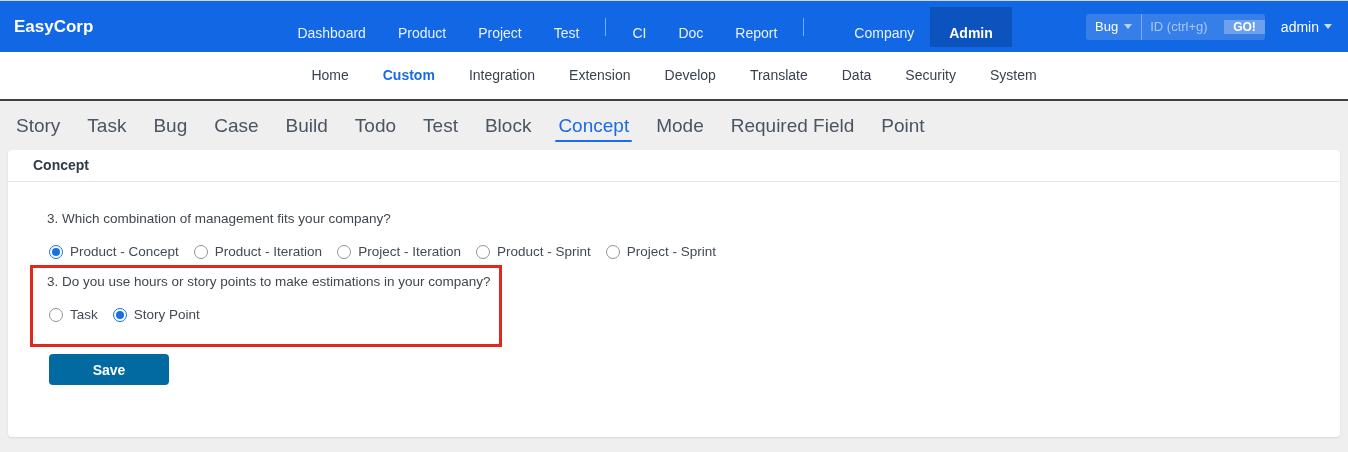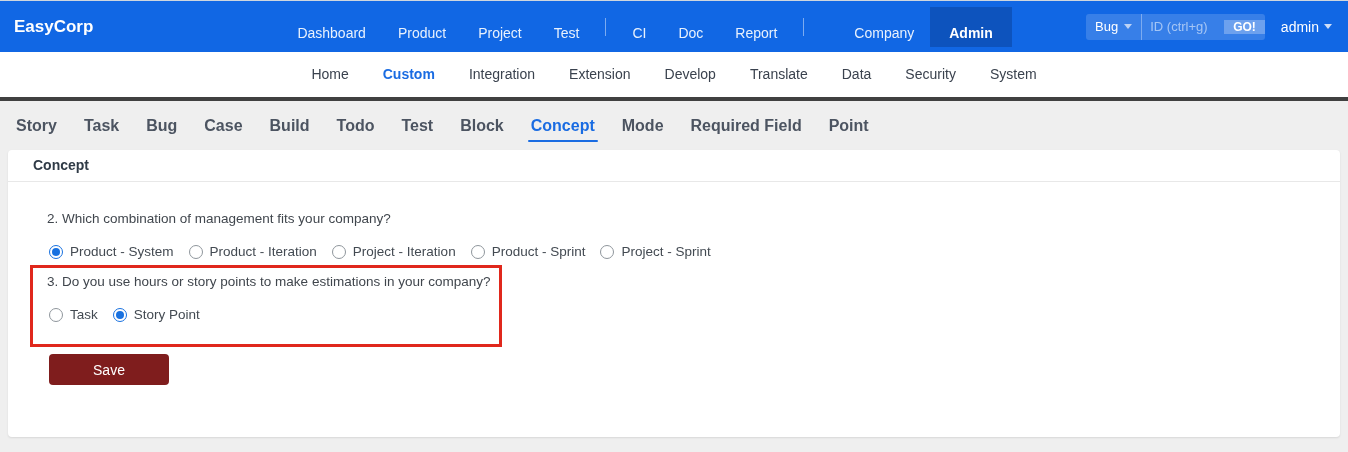--- a/index.html
+++ b/index.html
@@ -29,29 +29,29 @@
   .search-input { width:82px; height:100%; background:transparent; border:none; outline:none;
     padding:12px 8px; font-size:13px; color:#ffffff; font-family:inherit; }
   .search-input::placeholder { color:rgba(255,255,255,.55); }
   .go-btn { height:14px; padding:0 9px; border:none; background:rgba(255,255,255,.27);
     color:#ffffff; font-size:12px; font-weight:bold; cursor:pointer; font-family:inherit; }
   .user-menu { display:flex; align-items:center; gap:5px; margin-left:16px;
     color:#ffffff; font-size:14px; cursor:pointer; }
   .user-menu .caret { color:#cfdef7; }
 
   
-  .subnav { height:49px; background:#ffffff; border-bottom:4px solid #404040;
+  .subnav { height:49px; background:#ffffff; border-bottom:2px solid #404040;
     display:flex; align-items:center; justify-content:center; }
   .subnav-item { padding:0 17px; font-size:14px; color:#3a424e; line-height:49px; cursor:pointer; }
   .subnav-item.active { color:#1a6ce2; font-weight:bold; }
 
   
   .tabsrow { height:49px; display:flex; align-items:stretch; padding-left:7px; }
   .tab { position:relative; padding:0 9px; margin-right:9px; line-height:49px;
-    font-size:16px; color:#4c5461; cursor:pointer; white-space:nowrap;font-weight:bold; }
+    font-size:19px; color:#4c5461; cursor:pointer; white-space:nowrap; }
   .tab.active { color:#1a6ce2; }
   .tab.active::after { content:""; position:absolute; left:6px; right:6px; bottom:8px;
     height:2px; background:#1a6ce2; border-radius:1px; }
 
   
   .panel { margin:0 8px; height:287px; background:#ffffff; border-radius:4px;
     box-shadow:0 1px 2px rgba(0,0,0,.10); }
   .panel-header { height:32px; line-height:31px; padding:0 25px;
     border-bottom:1px solid #e8e8e8; font-size:14px; font-weight:bold; color:#2f3a46; }
   .panel-body { position:relative; height:254px; }
@@ -68,22 +68,22 @@
   .radio { width:14px; height:14px; border:1px solid #8f969c; border-radius:50%;
     background:#fff; position:relative; flex:0 0 auto; }
   .radio.checked { border-color:#1871e0; }
   .radio.checked::after { content:""; position:absolute; top:2px; left:2px; right:2px;
     bottom:2px; background:#1871e0; border-radius:50%; }
 
   .highlight-box { position:absolute; left:22px; top:83px; width:472px; height:82px;
     border:3px solid #e0281c; pointer-events:none; }
 
   .save-btn { position:absolute; left:41px; top:172px; width:120px; height:31px;
-    background:#7f1d1d; color:#ffffff; border:none; border-radius:4px;
-    font-size:14px; cursor:pointer; font-family:inherit; }
+    background:#0369a1; color:#ffffff; border:none; border-radius:4px;
+    font-size:14px; cursor:pointer; font-family:inherit;font-weight:bold; }
 </style>
 </head>
 <body>
 
 <div class="topbar">
   <div class="brand">EasyCorp</div>
 
   <div class="main-nav">
     <div class="nav-item">Dashboard</div>
     <div class="nav-item">Product</div>
@@ -140,26 +140,26 @@
   <div class="tab active">Concept</div>
   <div class="tab">Mode</div>
   <div class="tab">Required Field</div>
   <div class="tab">Point</div>
 </div>
 
 <div class="panel">
   <div class="panel-header">Concept</div>
   <div class="panel-body">
 
-    <div class="question q1-text">2. Which combination of management fits your company?</div>
+    <div class="question q1-text">3. Which combination of management fits your company?</div>
 
     <div class="options q1-options">
       <label class="option">
         <span class="radio checked"></span>
-        <span>Product - System</span>
+        <span>Product - Concept</span>
       </label>
       <label class="option">
         <span class="radio"></span>
         <span>Product - Iteration</span>
       </label>
       <label class="option">
         <span class="radio"></span>
         <span>Project - Iteration</span>
       </label>
       <label class="option">

